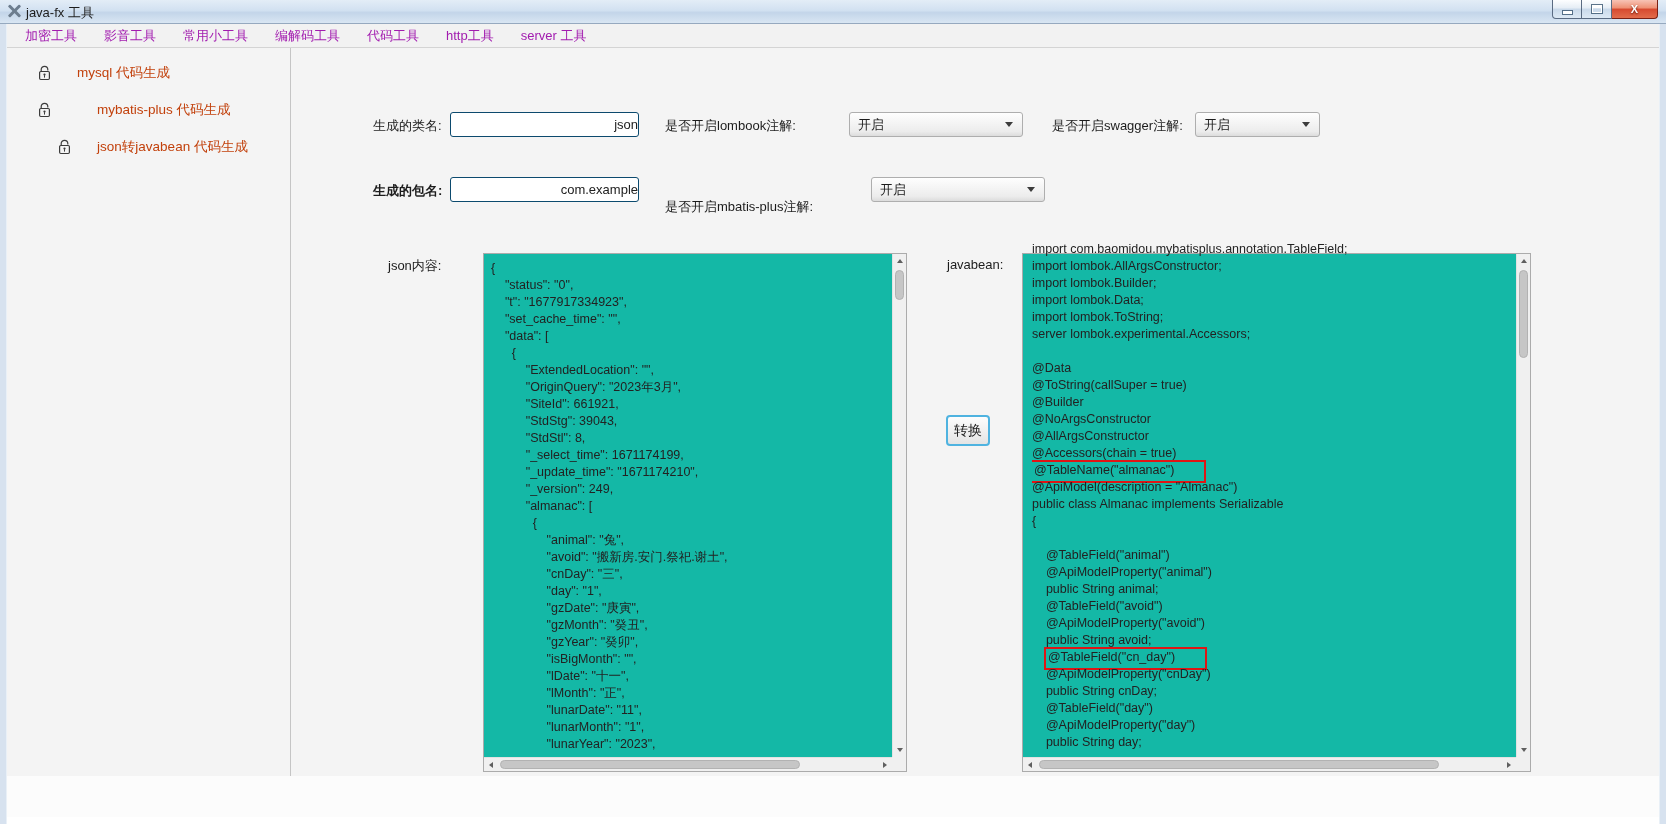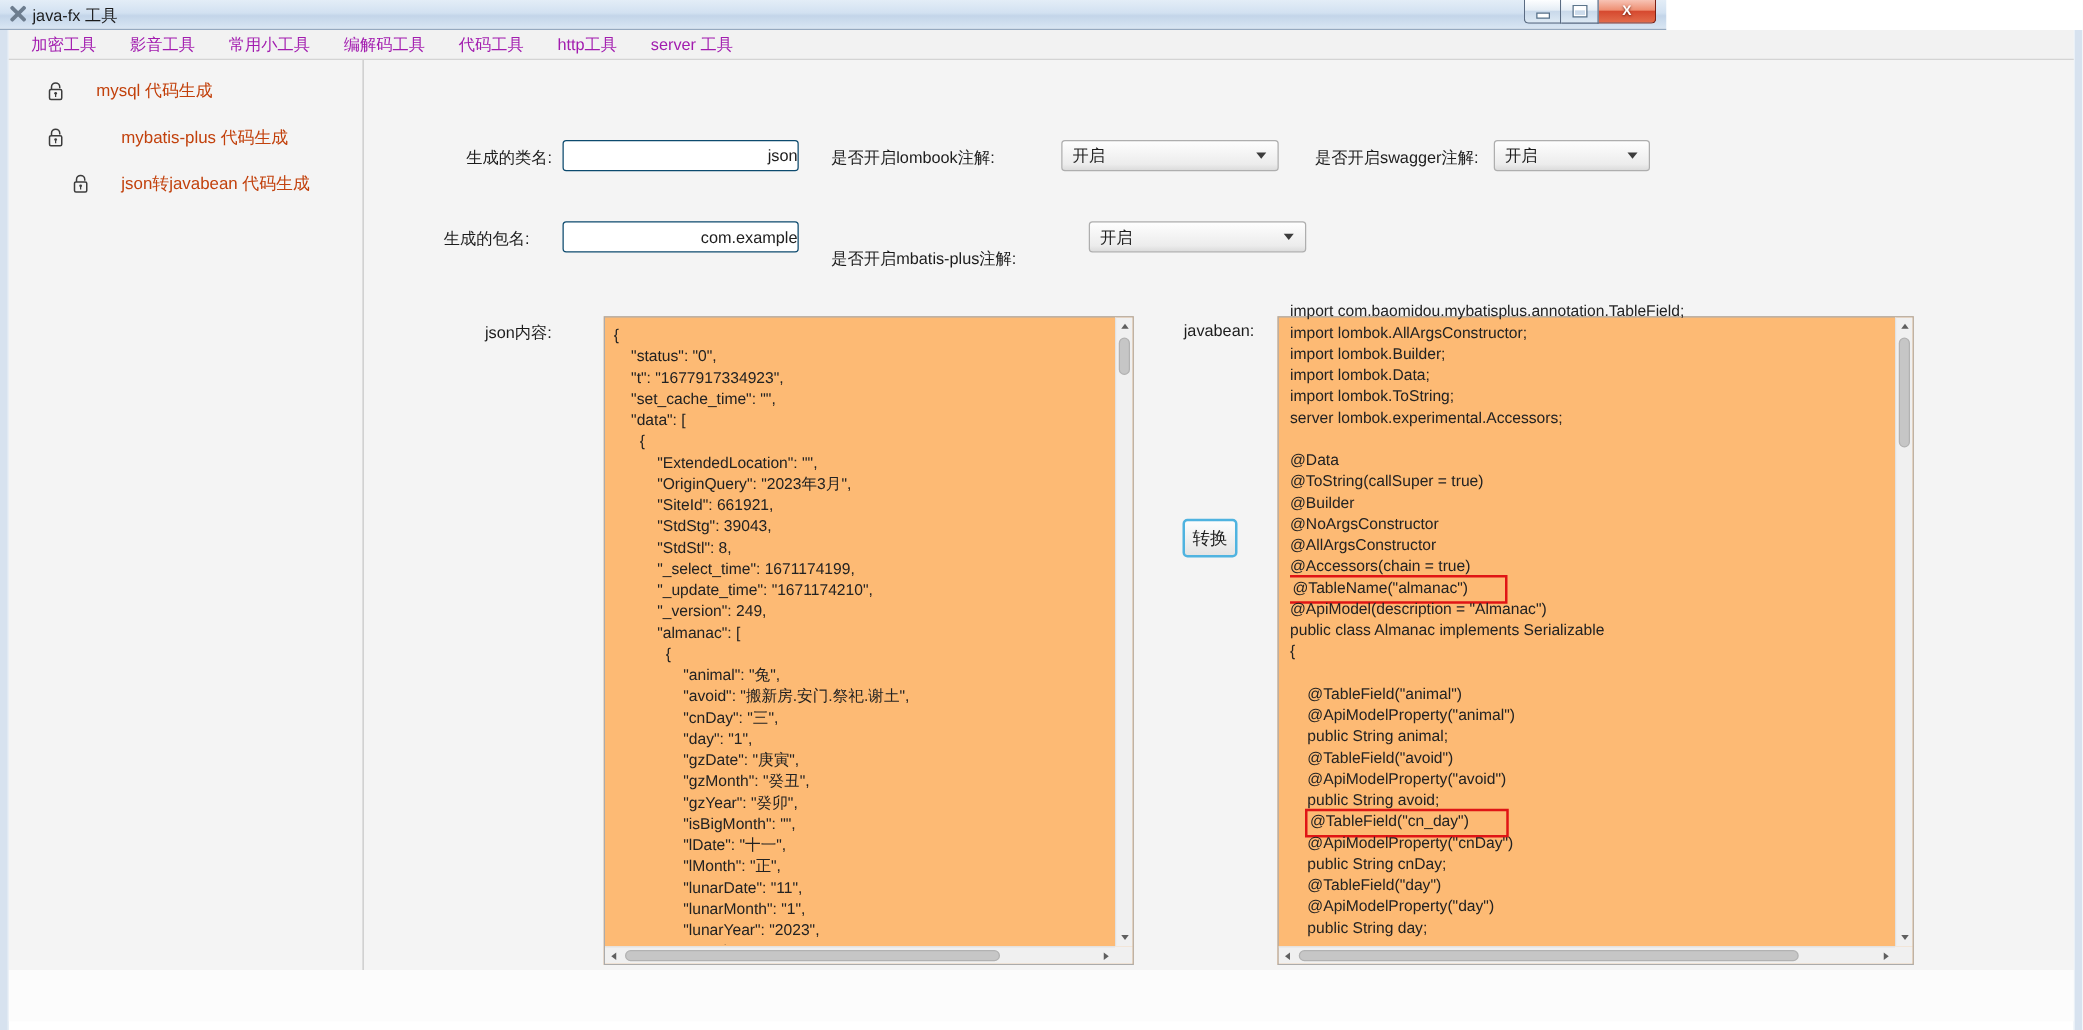--- a/index.html
+++ b/index.html
@@ -1,20 +1,20 @@
 <!DOCTYPE html>
 <html><head>
 <meta charset="utf-8">
 <style>
   html,body{margin:0;padding:0;background:#fff;}
   body{font-family:"Liberation Sans","DejaVu Sans",sans-serif; width:1666px; height:824px; position:relative; overflow:hidden;}
   #app{position:absolute; inset:0; width:1666px; height:824px;}
 
   
-  .titlebar{position:absolute; left:0; top:0; width:1333px; height:24px;
+  .titlebar{position:absolute; left:0; top:0; width:1666px; height:24px;
     background:linear-gradient(180deg,#e3edf7 0%,#d2e1f1 45%,#c3d5e9 55%,#d9e6f3 100%);
     border-bottom:1px solid #96a9bf; box-sizing:border-box;}
   .app-icon{position:absolute; left:7px; top:4px; width:15px; height:15px;}
   .app-icon i{position:absolute; left:6px; top:-1px; width:3px; height:16px; background:#6d7d8e; border-radius:1px;}
   .app-icon i.c1{transform:rotate(45deg);}
   .app-icon i.c2{transform:rotate(-45deg);}
   .win-title{position:absolute; left:26px; top:4px; font-size:13px; color:#1c1c1c;}
   .winbtns{position:absolute; right:8px; top:0; display:flex;}
   .wb{height:19px; box-sizing:border-box; border:1px solid #5a6b82; border-top:none;
     display:flex; align-items:center; justify-content:center; cursor:default;
@@ -57,21 +57,21 @@
     display:flex; align-items:center; cursor:default;}
   .combo .val{font-size:13px; color:#1c1c1c; margin-left:8px; flex:1;}
   .combo .arr{width:0; height:0; border-left:4px solid transparent; border-right:4px solid transparent;
     border-top:5px solid #3c3c3c; margin-right:9px;}
 
   .btn-convert{position:absolute; left:946px; top:415px; width:44px; height:31px; box-sizing:border-box;
     border:2px solid #4fb3e0; border-radius:4px; background:linear-gradient(180deg,#fdfdfd,#e4e4e4);
     font-size:14px; color:#1c1c1c; display:flex; align-items:center; justify-content:center; cursor:default;}
 
   
-  .code-area{position:absolute; background:#fdba74; border:1px solid #ababab; box-sizing:border-box;}
+  .code-area{position:absolute; background:#14b8a6; border:1px solid #ababab; box-sizing:border-box;}
   .code-lines{position:absolute; overflow:hidden; font-size:12.5px; color:#222;}
   .code-line{white-space:pre; height:17px; line-height:17px;}
   .hl-box{display:inline-block; border:2px solid #e01515; padding:0 30px 2px 2px; margin:-2px 0 -4px -2px;}
 
   .vscroll{position:absolute; top:0; right:0; width:14px; bottom:14px; background:#f0f0f0; border-left:1px solid #e2e2e2; box-sizing:border-box;}
   .hscroll{position:absolute; left:0; right:14px; bottom:0; height:14px; background:#f0f0f0; border-top:1px solid #e2e2e2; box-sizing:border-box;}
   .sb-corner{position:absolute; right:0; bottom:0; width:14px; height:14px; background:#f0f0f0;}
   .sb-btn{position:absolute; width:14px; height:14px; display:flex; align-items:center; justify-content:center;}
   .sb-btn.up{top:0;} .sb-btn.dn{bottom:0;} .sb-btn.lf{left:0;} .sb-btn.rt{right:0;}
   .tri-up{width:0;height:0;border-left:3.5px solid transparent;border-right:3.5px solid transparent;border-bottom:4.5px solid #5f5f5f;}
@@ -161,21 +161,21 @@
   <div class="combo" style="left:849px; top:112px; width:174px;">
     <span class="val">开启</span>
     <span class="arr"></span>
   </div>
   <span class="form-label" style="left:1052px; top:117px;">是否开启swagger注解:</span>
   <div class="combo" style="left:1195px; top:112px; width:125px;">
     <span class="val">开启</span>
     <span class="arr"></span>
   </div>
 
-  <span class="form-label" style="left:355px; top:182px;">生成的包名:</span>
+  <span class="form-label" style="left:373px; top:182px;font-weight:bold;">生成的包名:</span>
   <input class="text-input" style="left: 450px; top: 177px; width: 189px;" value="com.example">
   <span class="form-label" style="left:665px; top:182px;margin-top:16px;">是否开启mbatis-plus注解:</span>
   <div class="combo" style="left:871px; top:177px; width:174px;">
     <span class="val">开启</span>
     <span class="arr"></span>
   </div>
 
   <span class="form-label" style="left:388px; top:257px;">json内容:</span>
 
   <div class="code-area" id="json-area">

